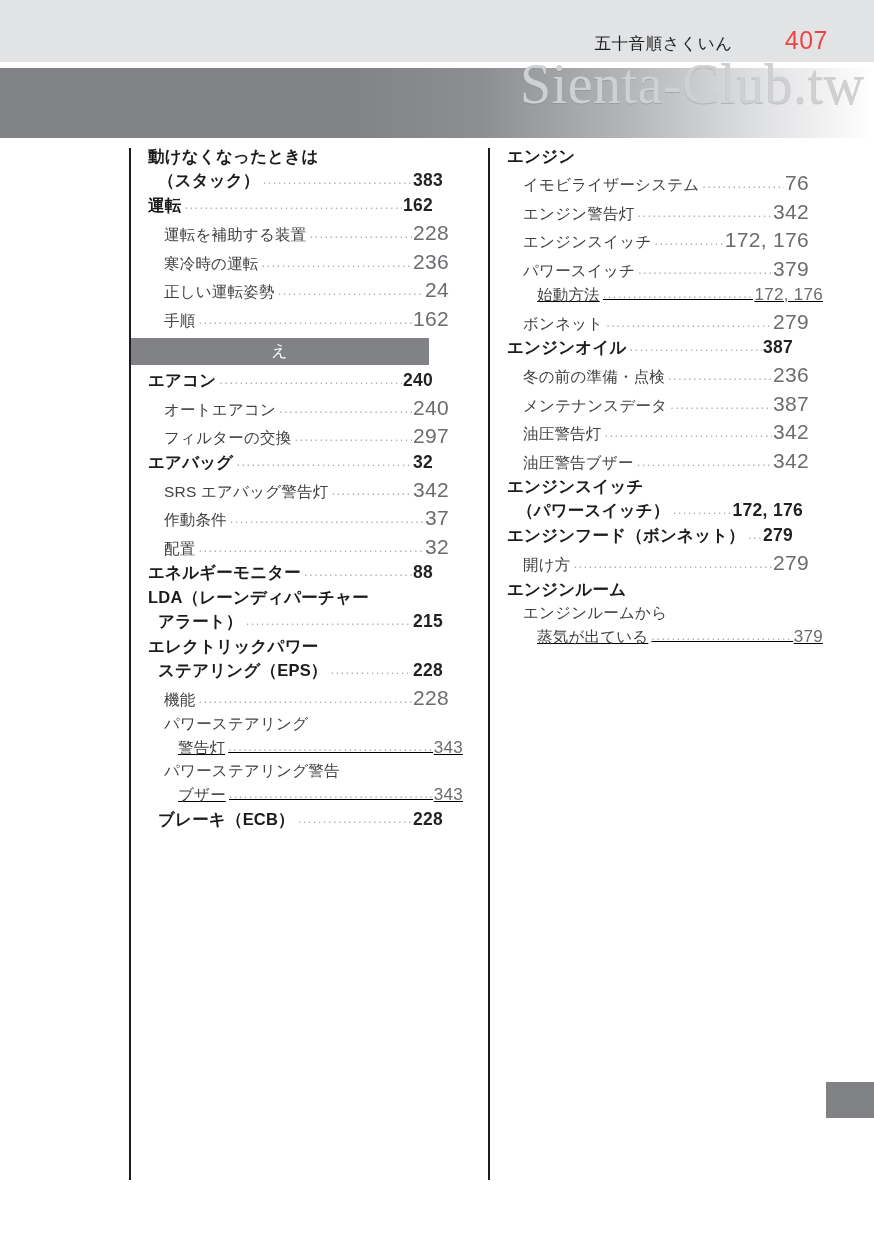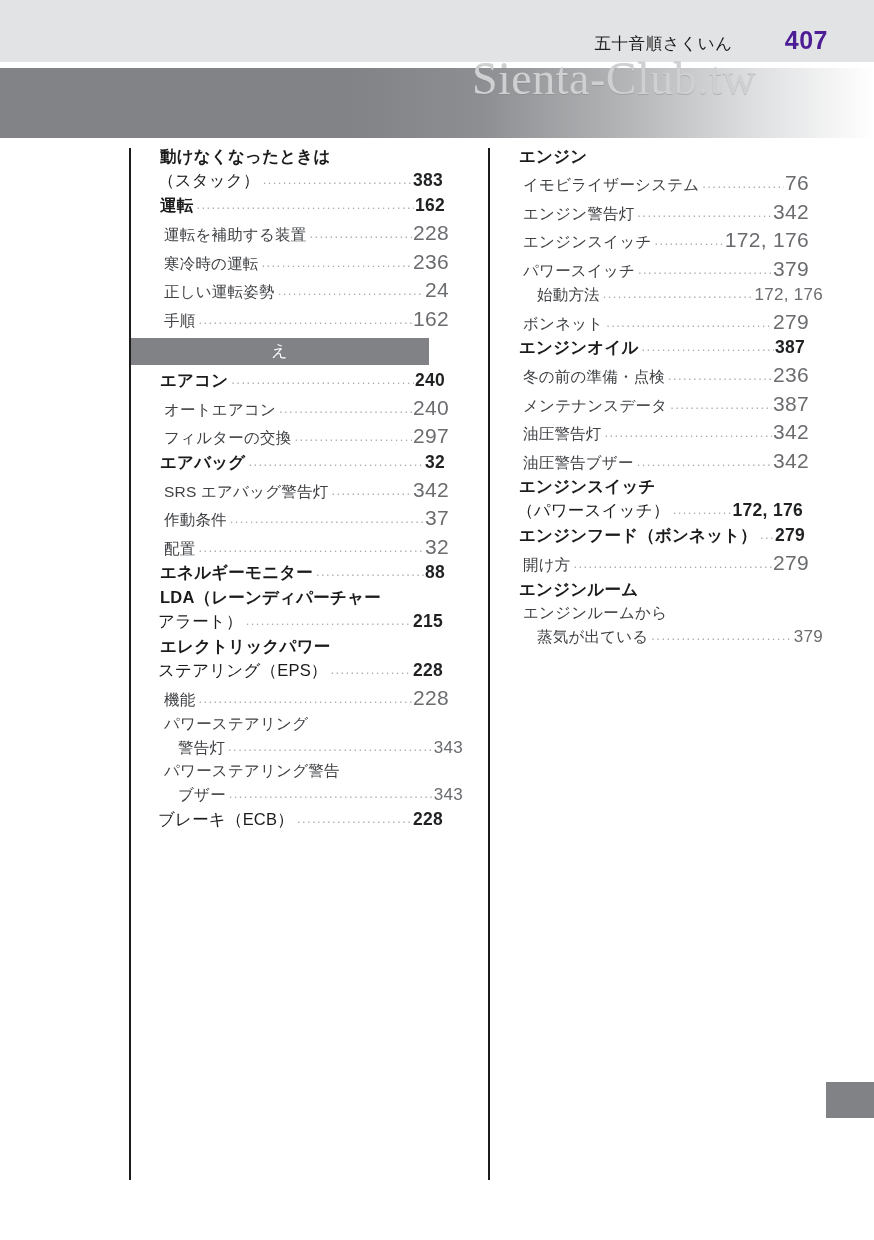--- a/index.html
+++ b/index.html
@@ -34,22 +34,22 @@
     gap: 52px;
   }
   .header-title {
     font-size: 16.5px;
     color: #1b1b1b;
     letter-spacing: 0.6px;
     white-space: nowrap;
   }
   .page-number {
     font-size: 25px;
-    font-weight: bold;
-    color: #4c1d95;
+    font-weight: normal;
+    color: #ef4444;
     letter-spacing: 0.5px;
   }
 
   .header-rule {
     position: absolute;
     left: 0;
     top: 62px;
     width: 874px;
     height: 6px;
     background: #ffffff;
@@ -65,24 +65,24 @@
                 #818386 0%,
                 #818386 40%,
                 #8c8e91 55%,
                 #b4b6b8 72%,
                 #dddee0 86%,
                 #ffffff 100%);
   }
 
   .watermark {
     position: absolute;
-    left: 472px;
+    left: 520px;
     top: 52px;
     font-family: "Liberation Serif", "DejaVu Serif", serif;
-    font-size: 46px;
+    font-size: 56px;
     color: #cfd0d2;
     letter-spacing: 0.5px;
     white-space: nowrap;
     text-shadow: 0 1px 0 rgba(120,120,120,0.35);
     pointer-events: none;
   }
 
   
   .columns {
     position: absolute;
@@ -157,28 +157,28 @@
     font-size: 16.5px;
     color: #1b1b1b;
     font-weight: bold;
     letter-spacing: 0.2px;
   }
   .lvl0 .page-ref {
     color: #1f2123;
     font-weight: bold;
     font-size: 17.5px;
   }
-  .lvl0 { margin-left: 16px; }
+  .lvl0 { margin-left: 4px; }
 
   
   .lvl0c { margin-left: 14px; }
   .lvl0c .entry-text {
     font-size: 16.5px;
     color: #1b1b1b;
-    font-weight: normal;
+    font-weight: bold;
     letter-spacing: 0.2px;
   }
   .lvl0c .page-ref {
     color: #1f2123;
     font-weight: bold;
     font-size: 17.5px;
   }
 
   
   .lvl1 { margin-left: 20px; }
@@ -186,21 +186,21 @@
     font-size: 15.5px;
     color: #3f4144;
     letter-spacing: 0.2px;
   }
   .lvl1 .page-ref {
     color: #6a6c6f;
     font-size: 21px;
   }
 
   
-  .lvl1c { margin-left: 34px; }
+  .lvl1c { margin-left: 34px; text-decoration: underline; }
   .lvl1c .entry-text {
     font-size: 15.5px;
     color: #3f4144;
     letter-spacing: 0.2px;
   }
   .lvl1c .page-ref {
     color: #6a6c6f;
     font-size: 17px;
   }
   .no-ref .leader { visibility: hidden; }

